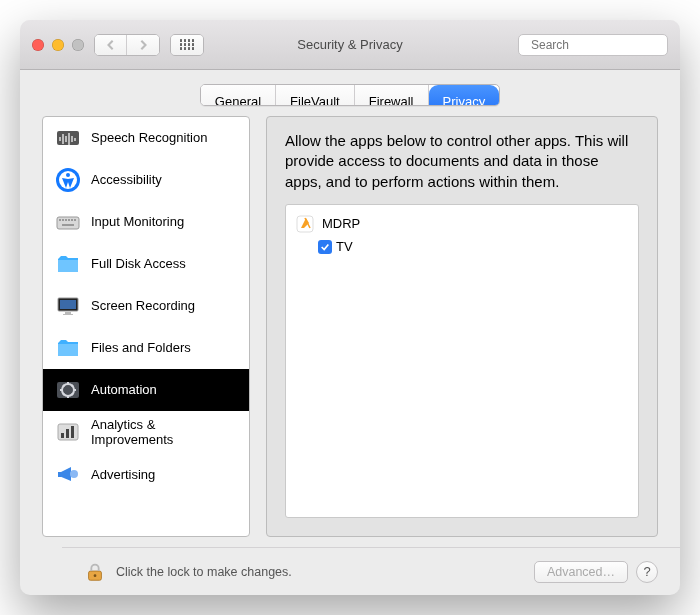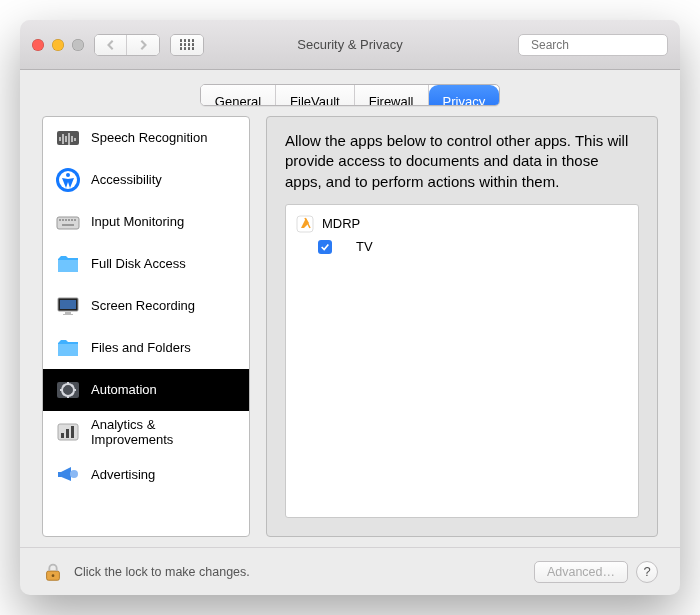--- a/index.html
+++ b/index.html
@@ -155,34 +155,35 @@
   .app-list{
     margin-top:12px;
     flex:1;
     background:#fff;
     border:1px solid #c9c9c9;
     border-radius:3px;
     padding:8px 10px;
     font-size:13px;
   }
   .app-row{display:flex;align-items:center;gap:8px;height:22px;}
-  .sub-row{display:flex;align-items:center;gap:24px;height:24px;padding-left:22px;}
+  .sub-row{display:flex;align-items:center;gap:4px;height:24px;padding-left:22px;}
   .chk{
     width:14px;height:14px;border-radius:3px;
     background:#2a7af4;display:flex;align-items:center;justify-content:center;
     color:#fff;font-size:11px;line-height:1;
   }
   .app-icon{width:18px;height:18px;display:flex;align-items:center;justify-content:center;}
 
   
   .footer{
     height:48px;
     padding:0 22px;
     display:flex;align-items:center;
     border-top:1px solid #d4d2d4;
+    margin-left:42px;
   }
   .lock{display:flex;align-items:center;gap:10px;font-size:12.5px;color:#555;}
   .lock svg{width:22px;height:22px;}
   .adv{
     margin-left:auto;
     height:22px;padding:0 12px;
     border:1px solid #c3c1c3;border-radius:5px;
     background:linear-gradient(#fdfdfd,#f0f0f0);
     font-size:12.5px;color:#aaa;
     display:flex;align-items:center;

